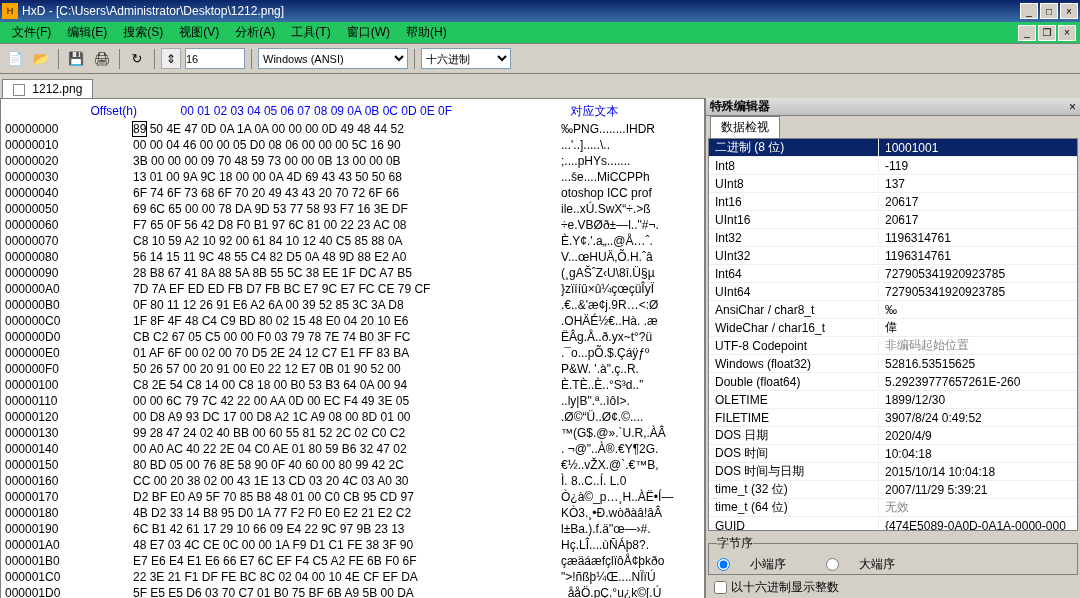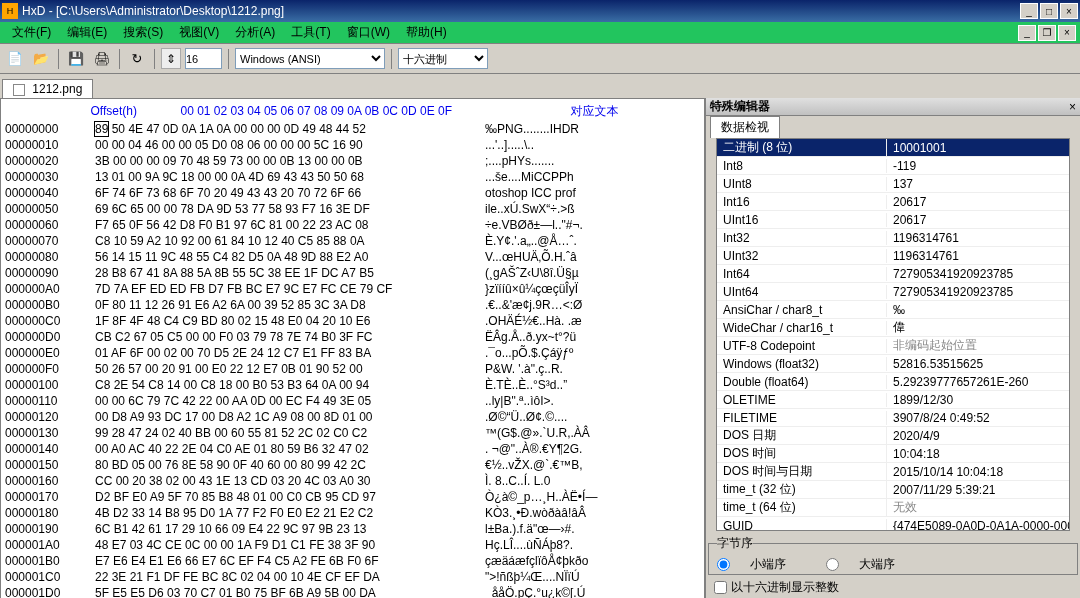--- a/index.html
+++ b/index.html
@@ -7,42 +7,42 @@
 .titlebar { height:22px; background:linear-gradient(#0a246a,#3a6ea5); display:flex; align-items:center; color:#fff; font-size:12px; padding:0 2px; }
 .titlebar .app-icon { width:16px; height:16px; background:#ffa500; margin-right:4px; display:inline-flex; align-items:center; justify-content:center; font-size:9px; color:#000; }
 .winbtns { margin-left:auto; display:flex; gap:2px; }
 .winbtn { width:18px; height:16px; background:#d4d0c8; border:1px solid #fff; font-size:10px; display:flex; align-items:center; justify-content:center; color:#000; }
 .menubar { height:22px; display:flex; align-items:center; font-size:12px; padding:0 4px; background:#22c55e; border-bottom:1px solid #808080; }
 .menubar .menu-item { padding:0 8px; }
 .toolbar { height:30px; display:flex; align-items:center; gap:4px; padding:0 4px; background:#d4d0c8; border-bottom:1px solid #808080; }
 .tbtn { width:22px; height:22px; border:1px solid transparent; display:flex; align-items:center; justify-content:center; font-size:13px; }
 .tsep { width:1px; height:20px; background:#808080; margin:0 2px; }
 .tsel { height:21px; font-size:11px; background:#fff; border:1px solid #7f9db9; }
-.tsel.short { width:37px; }
+.tsel.short { width:60px; }
 .tsel.med { width:150px; }
 .tsel.med2 { width:90px; }
 .tablabel { width:20px; height:21px; background:#eee; border:1px solid #aaa; display:inline-flex; align-items:center; justify-content:center; font-size:12px; }
 .tabstrip { height:24px; display:flex; align-items:flex-end; padding:2px 2px 0 2px; background:#d4d0c8; }
 .tab { background:#fff; border:1px solid #808080; border-bottom:none; padding:2px 10px; font-size:12px; }
 .tab .file-icon { display:inline-block; width:12px; height:12px; background:#fff; border:1px solid #888; margin-right:4px; vertical-align:middle; }
 .workspace { display:flex; height:502px; }
 .hexpane { flex:1; background:#fff; border:1px solid #808080; overflow:hidden; padding:4px 0 0 4px; font-family:"Courier New",monospace; font-size:12px; line-height:16px; }
 .hexpane .header-row { display:flex; color:#000; margin-bottom:2px;justify-content:center; }
-.hexpane .row { display:flex; white-space:pre; }
+.hexpane .row { display:flex; white-space:pre;gap:38px; }
 .off { width:90px; color:#000; }
 .hexb { width:390px; color:#000; letter-spacing:0; white-space:pre; }
 .ascii { color:#000; white-space:pre; }
 .header-row .off, .header-row .hexb, .header-row .ascii { color:#0000ee; }
 .cursor-cell { background:#fff; outline:1px solid #000; }
 .inspector { width:375px; background:#d4d0c8; border-left:1px solid #808080; display:flex; flex-direction:column; }
 .insp-title { height:18px; background:linear-gradient(#e0e0e0,#c0c0c0); font-size:12px; padding:0 4px; display:flex; align-items:center; border-bottom:1px solid #808080; font-weight:bold; }
 .insp-title .ix { margin-left:auto; font-weight:normal; cursor:default; }
 .insp-tab { height:22px; display:flex; align-items:flex-end; padding:2px 4px 0 4px; }
 .insp-tab .tab { font-size:12px; }
-.insp-body { flex:1; background:#fff; border:1px solid #808080; margin:0 10px; overflow:auto; position:relative; }
+.insp-body { flex:1; background:#fff; border:1px solid #808080; margin:0 2px; overflow:auto; position:relative; }
 .insp-row { display:flex; font-size:12px; height:18px; align-items:center; border-bottom:1px solid #eee; }
 .insp-row .k { width:170px; padding-left:6px; border-right:1px solid #eee; }
 .insp-row .v { flex:1; padding-left:6px; white-space:nowrap; overflow:hidden; }
 .insp-row.selected { background:#0a246a; color:#fff; }
 .insp-row.gray .v { color:#888; }
 .byteorder { height:40px; background:#d4d0c8; border:1px solid #808080; margin:4px 2px 0 2px; padding:4px 8px; font-size:12px; display:flex; align-items:center; gap:40px; }
 .byteorder legend { font-size:12px; }
 .radio-lbl { display:flex; align-items:center; gap:20px; }
 .extra-opt { font-size:12px; padding:4px 8px; display:flex; align-items:center; gap:4px; }
 </style>

